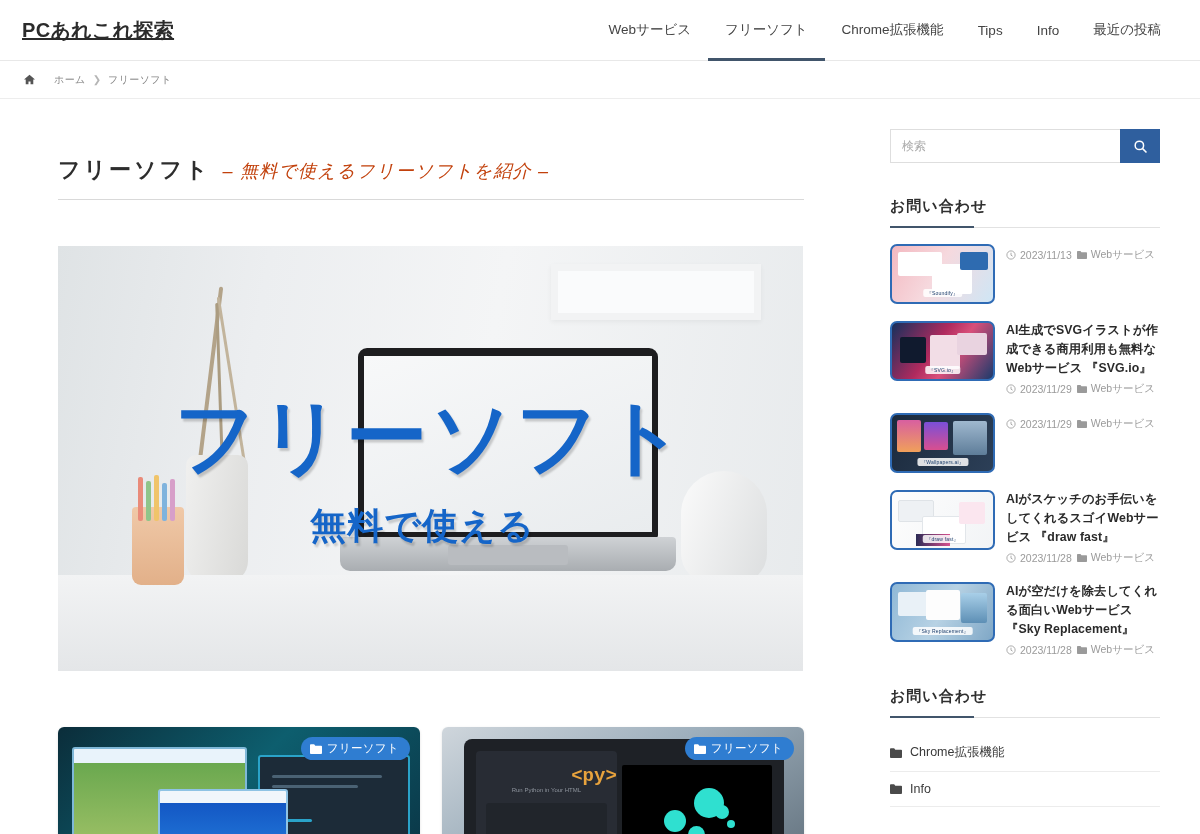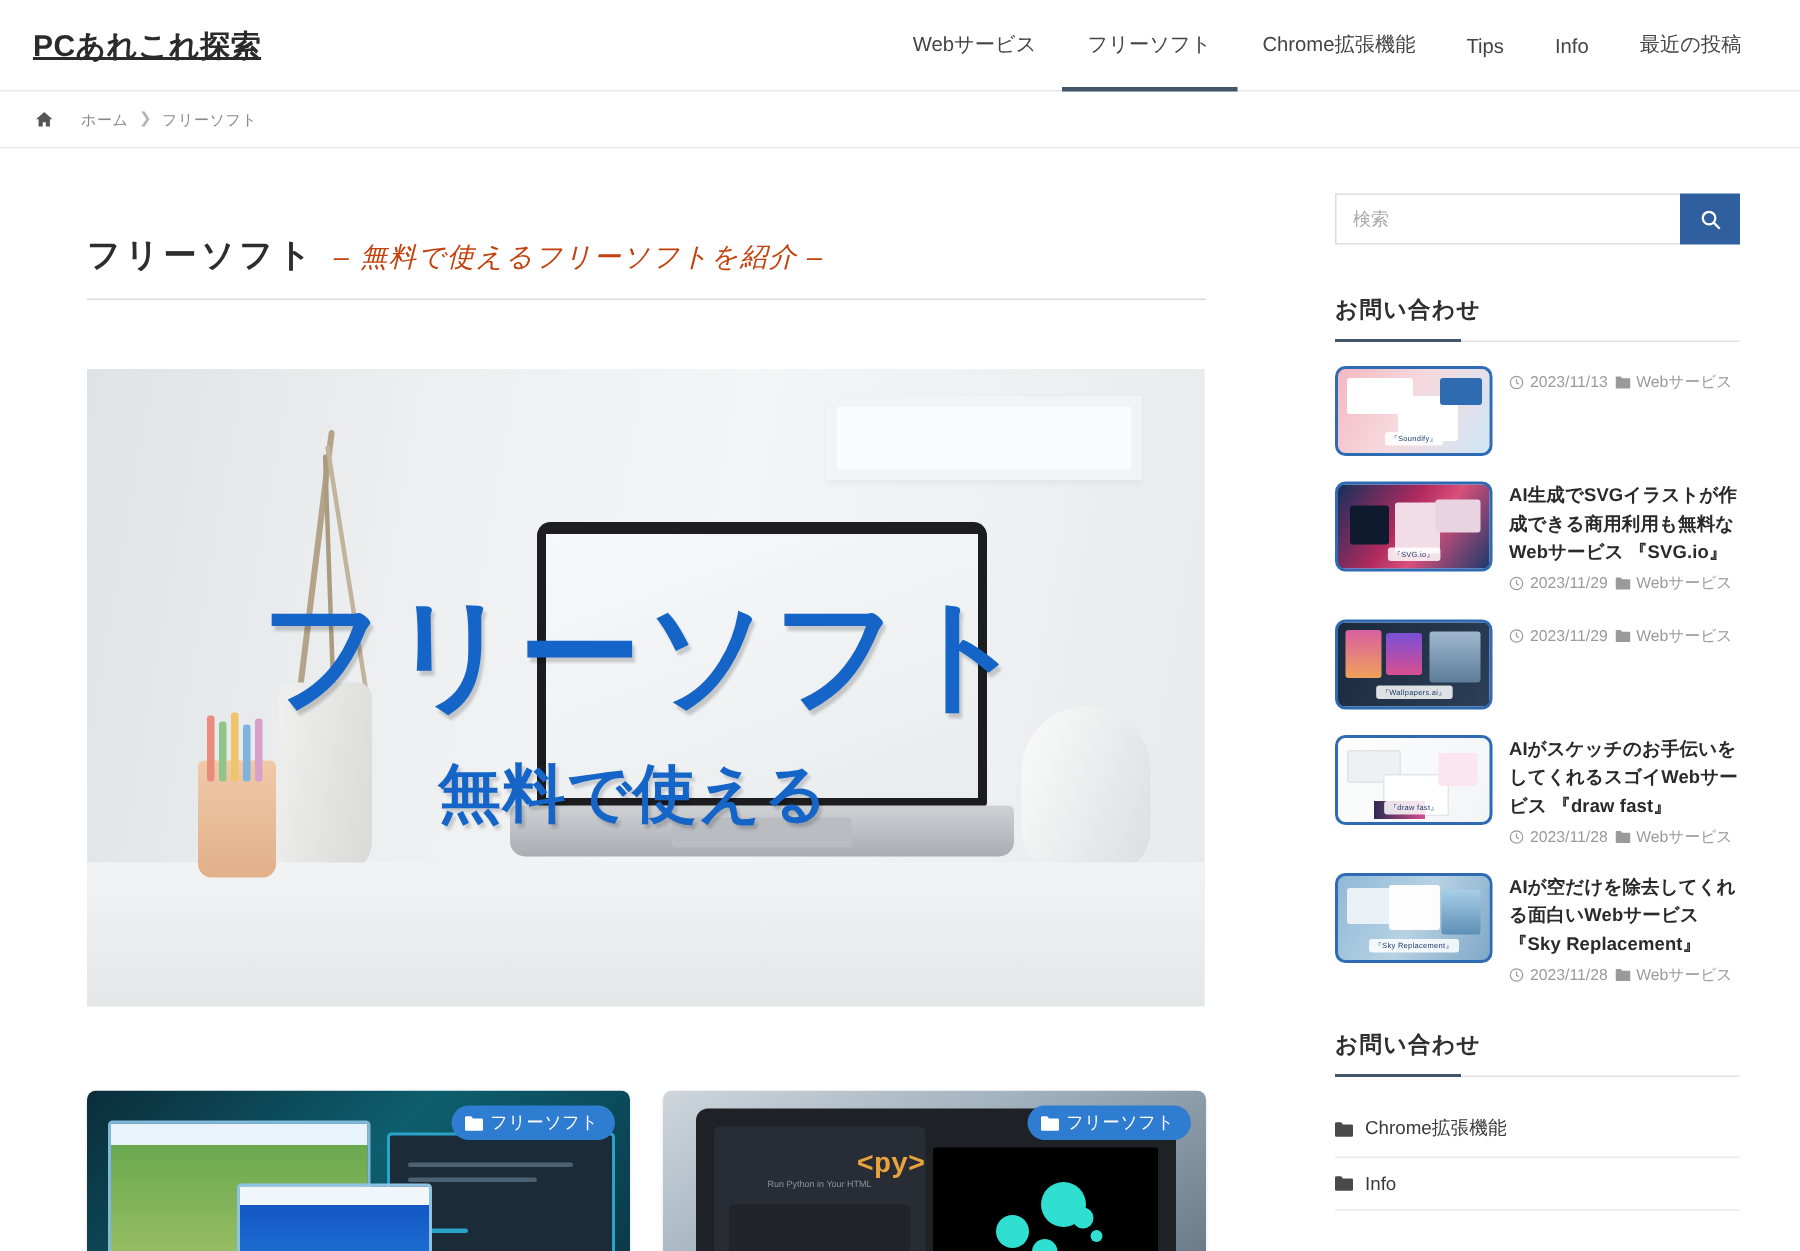--- a/index.html
+++ b/index.html
@@ -227,21 +227,21 @@
     color: #1565c8;
     letter-spacing: 2px;
     text-shadow: 2px 3px 2px rgba(0,0,0,.18);
     line-height: 1;
     white-space: nowrap;
   }
   .hero-text-sub {
     position: absolute;
     left: 0; right: 16px; top: 262px;
     text-align: center;
-    font-size: 42px;
+    font-size: 36px;
     font-weight: bold;
     color: #1565c8;
     letter-spacing: 1px;
     text-shadow: 2px 3px 2px rgba(0,0,0,.16);
     line-height: 1;
     white-space: nowrap;
   }
 
   
   .card-grid {

